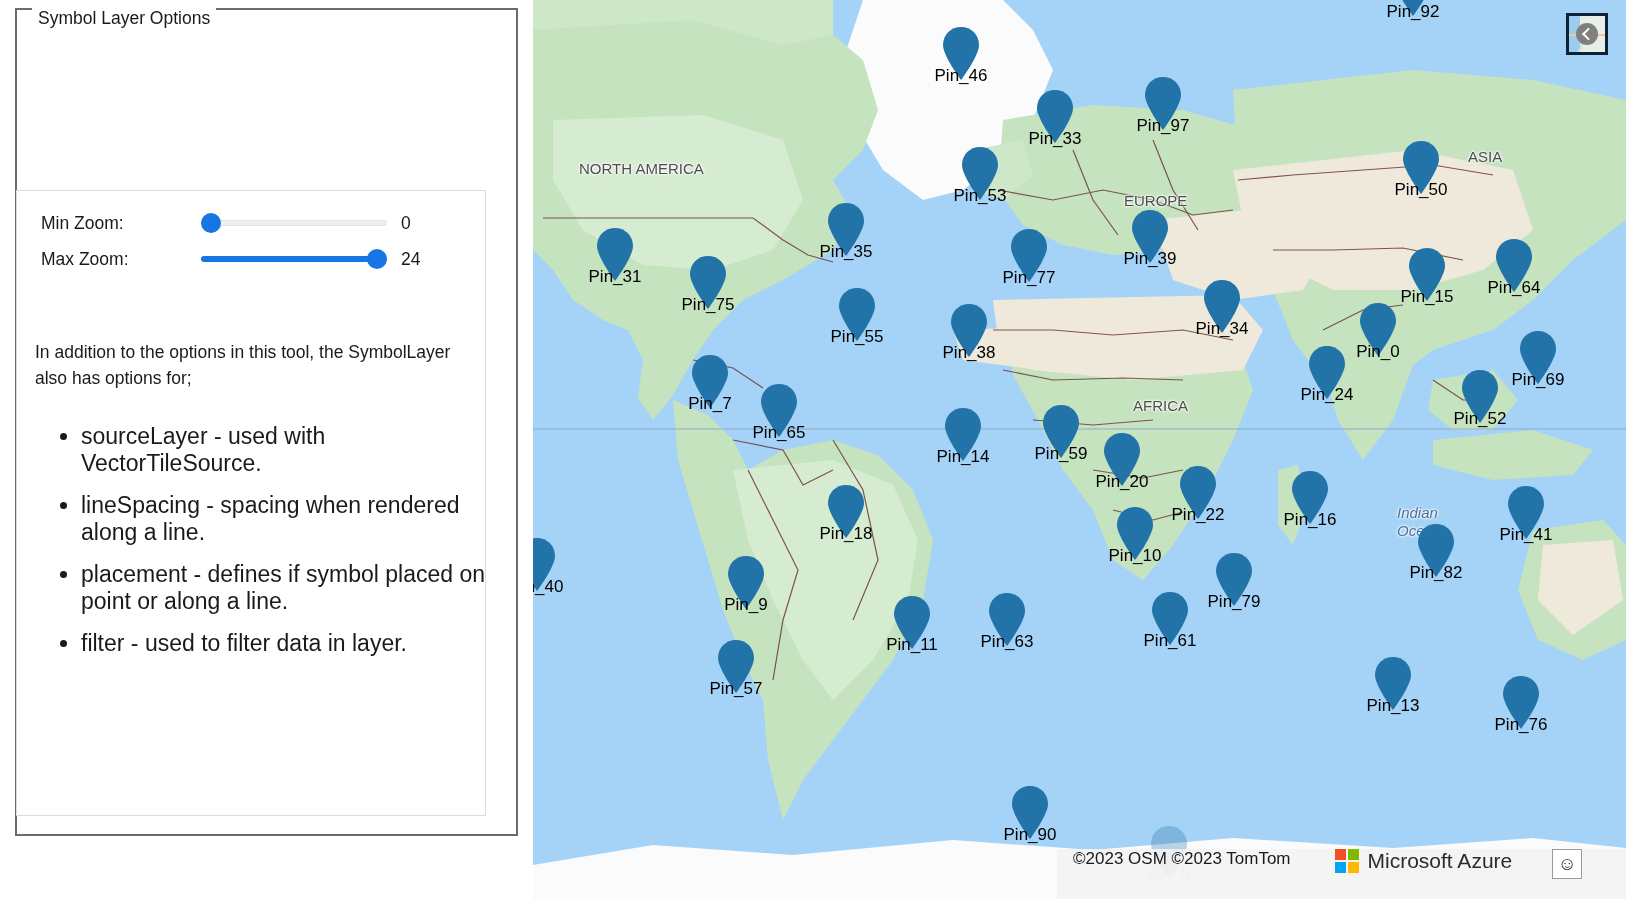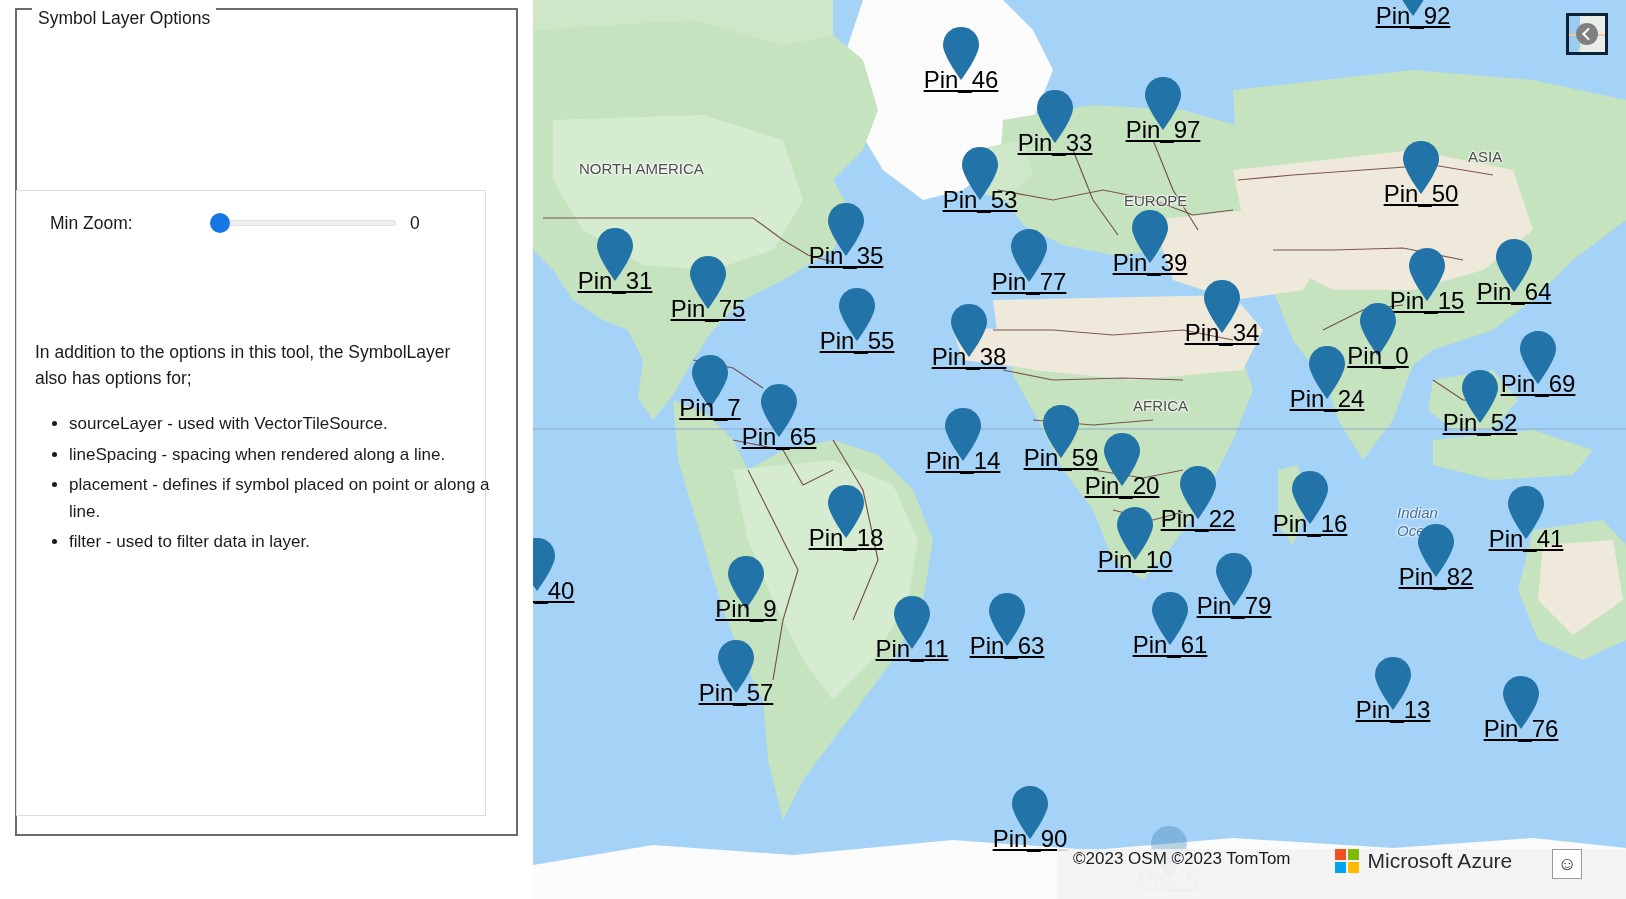--- a/index.html
+++ b/index.html
@@ -42,21 +42,21 @@
     background:transparent;cursor:pointer;user-select:none;white-space:nowrap;
   }
   .tab.active{background:#cccccc;}
   .tabcontent{
     position:absolute;left:16px;top:190px;width:470px;height:626px;
     border:1px solid #dcdcdc;border-top:1px solid #dcdcdc;
     box-sizing:border-box;background:#ffffff;
   }
 
   
-  .opt-rows{position:absolute;left:24px;top:14px;width:420px;margin-left:9px;}
+  .opt-rows{position:absolute;left:24px;top:14px;width:420px;}
   .opt-row{display:flex;align-items:center;height:36px;}
   .opt-label{width:160px;font-size:17.5px;color:#1a1a1a;}
   .slider-wrap{position:relative;width:186px;height:20px;display:flex;align-items:center;}
   .track{position:absolute;left:0;top:7px;width:186px;height:6px;border-radius:3px;background:#efefef;border:1px solid #e2e2e2;box-sizing:border-box;}
   .fill{position:absolute;left:0;top:7px;height:6px;border-radius:3px;background:#1676e3;}
   .thumb{position:absolute;top:0;width:20px;height:20px;border-radius:50%;background:#1676e3;}
   .opt-val{font-size:17.5px;color:#1a1a1a;margin-left:14px;}
   .chk{
     width:16px;height:16px;border-radius:2px;background:#1676e3;
     position:relative;display:inline-block;cursor:pointer;
@@ -64,38 +64,37 @@
   .chk::after{
     content:"";position:absolute;left:5px;top:2px;width:4px;height:8px;
     border:solid #fff;border-width:0 2px 2px 0;transform:rotate(42deg);
   }
 
   .body-text{
     position:absolute;left:18px;width:430px;font-size:17.5px;
     line-height:26px;color:#1a1a1a;
   }
   .blist{margin:0;padding-left:38px;}
-  .blist li{margin:4px;padding:0;font-size:17px;line-height:26.5px;color:#1a1a1a;}
+  .blist li{margin:16px;padding:0;font-size:23px;line-height:26.5px;color:#1a1a1a;}
 
   
   #map{
     position:absolute;left:533px;top:0;width:1093px;height:899px;
     overflow:hidden;background:#a5d2f7;
   }
   .mapsvg{position:absolute;left:0;top:0;width:1093px;height:899px;}
 
   .pin{position:absolute;width:0;height:0;}
   .pin .glyph{
     position:absolute;left:-20px;top:-52px;width:40px;height:55px;
   }
   .pin .plabel{
     position:absolute;left:50%;top:-12px;transform:translateX(-50%);
-    font-size:24px;color:#000;white-space:nowrap;
+    font-size:17px;color:#000;white-space:nowrap;
     font-family:"Liberation Sans", sans-serif;
-    text-decoration:underline;
   }
   .pin.faded .plabel{color:#c9d8e6;}
 
   .maplbl{
     position:absolute;font-size:15px;color:#4d4d4d;white-space:nowrap;
     font-family:"Liberation Sans", sans-serif;
     text-shadow:0 0 3px #fff,0 0 3px #fff,0 0 2px #fff;
   }
   .maplbl.ocean{color:#4a6f9c;font-style:italic;font-size:15px;line-height:18px;margin-left:44px;}
 
@@ -153,20 +152,29 @@
       <div class="opt-row">
         <div class="opt-label">Min Zoom:</div>
         <div class="slider-wrap">
           <div class="track"></div>
           <div class="fill" style="width:0px"></div>
           <div class="thumb" style="left:0px"></div>
         </div>
         <div class="opt-val">0</div>
       </div>
 
+      <div class="opt-row">
+        <div class="opt-label">Max Zoom:</div>
+        <div class="slider-wrap">
+          <div class="track"></div>
+          <div class="fill" style="width:176px"></div>
+          <div class="thumb" style="left:166px"></div>
+        </div>
+        <div class="opt-val">24</div>
+      </div>
 
     </div>
 
     <div class="body-text" style="top:148px">In addition to the options in this tool, the SymbolLayer also has options for;</div>
 
     <ul class="blist" style="position:absolute;left:10px;top:216px;width:440px;">
       <li>sourceLayer - used with VectorTileSource.</li>
       <li>lineSpacing - spacing when rendered along a line.</li>
       <li>placement - defines if symbol placed on point or along a line.</li>
       <li>filter - used to filter data in layer.</li>

